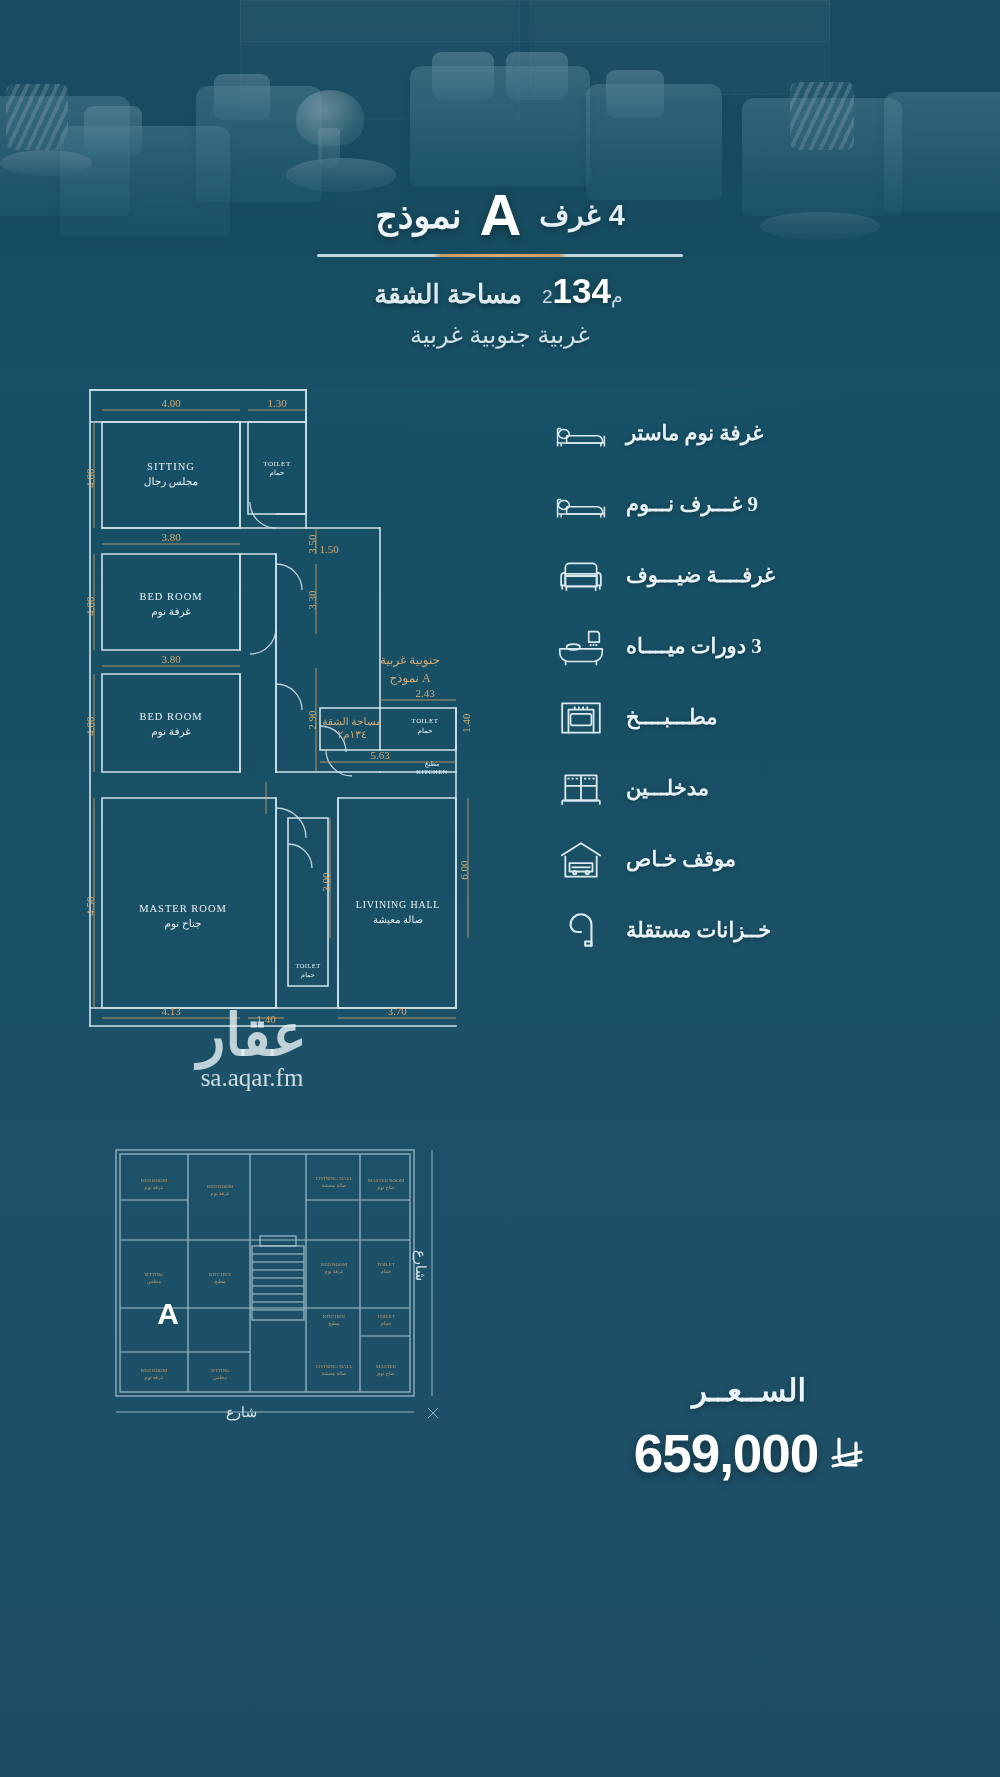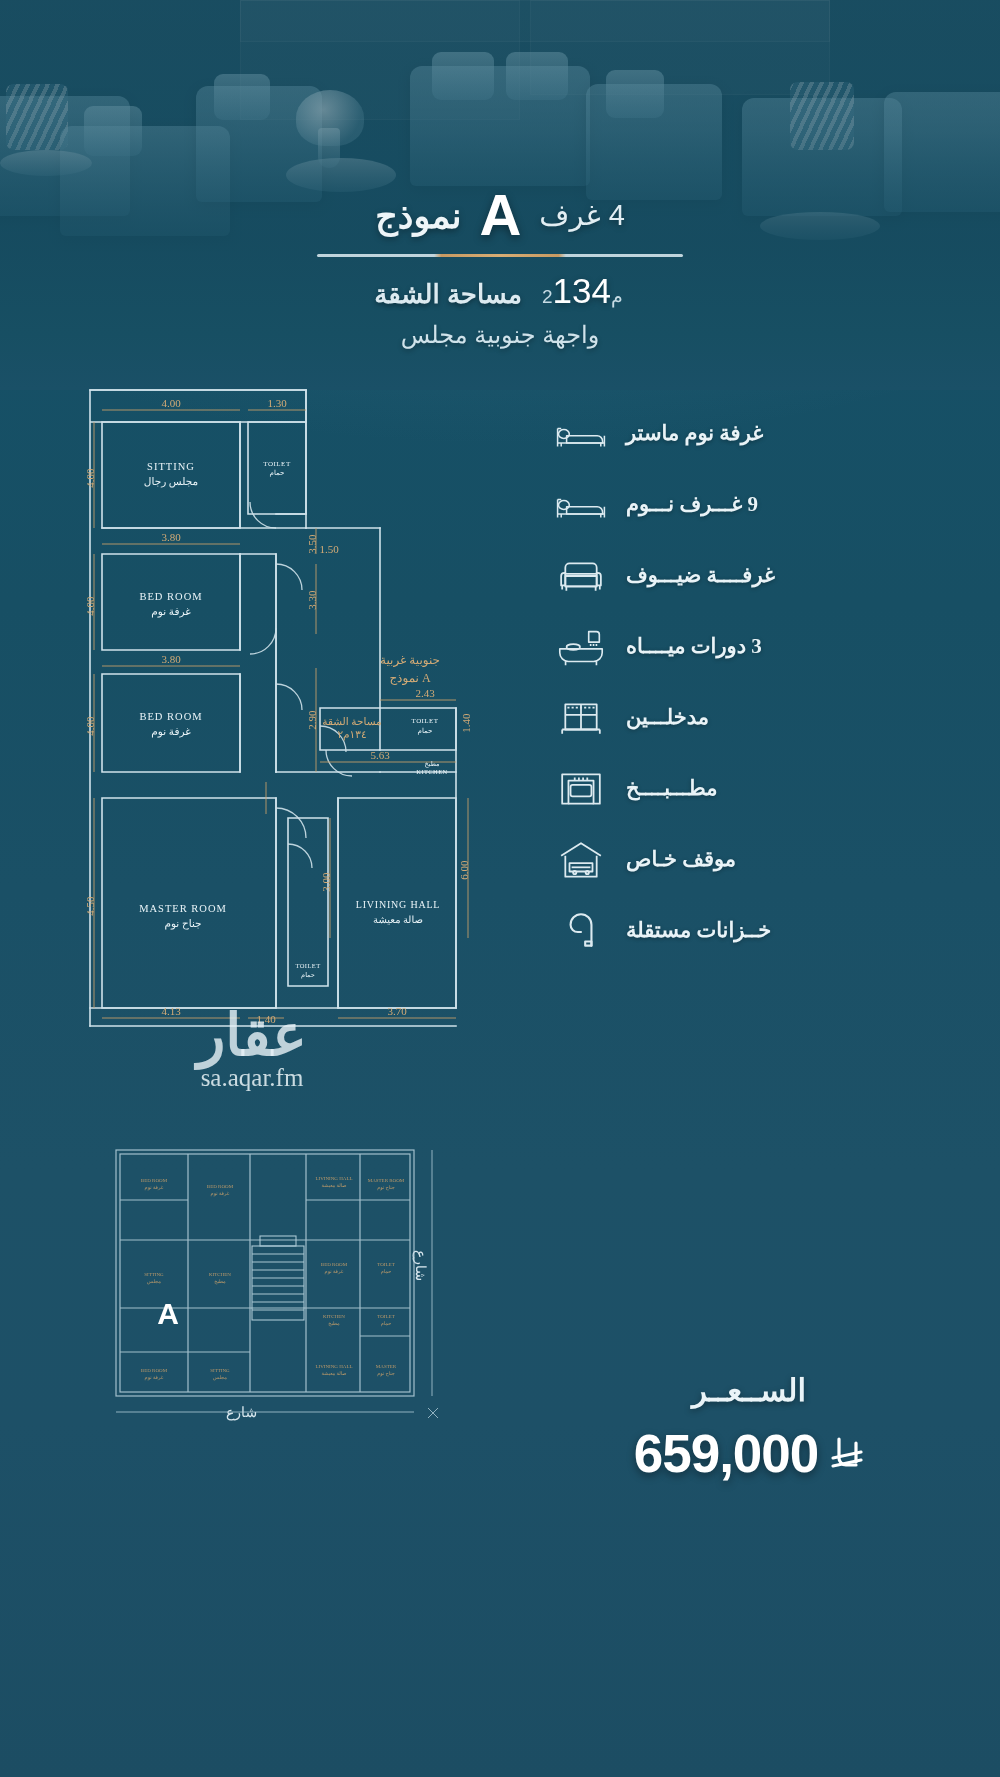--- a/index.html
+++ b/index.html
@@ -79,21 +79,21 @@
     letter-spacing:.5px;
     text-shadow:0 2px 6px rgba(0,0,0,.35);
   }
   .model-letter{
     font-size:58px; font-weight:700; color:#ffffff;
     font-family:"Liberation Sans", sans-serif;
     letter-spacing:0; margin:0 4px;
     text-shadow:0 3px 9px rgba(0,0,0,.40);
   }
   .rooms-count{
-    font-size:29px; font-weight:400; color:#e2eef3;
+    font-size:29px; font-weight:700; color:#e2eef3;
     text-shadow:0 2px 6px rgba(0,0,0,.35);
   }
   .divider{
     margin:10px auto 0; width:366px; height:3px; position:relative;
     background:linear-gradient(90deg,
        rgba(222,236,242,.85) 0%,
        rgba(222,236,242,.85) 32%,
        #c89a62 34%, #d8ad74 50%, #c89a62 66%,
        rgba(222,236,242,.85) 68%,
        rgba(222,236,242,.85) 100%);
@@ -101,21 +101,21 @@
   }
   .area-line{
     margin-top:14px;
     display:flex; align-items:baseline; justify-content:center; gap:20px;
   }
   .area-label{
     font-size:26px; font-weight:600; color:#dceaf0;
     text-shadow:0 2px 5px rgba(0,0,0,.35);
   }
   .area-value{
-    font-size:35px; font-weight:400; color:#ffffff;
+    font-size:35px; font-weight:700; color:#ffffff;
     text-shadow:0 2px 6px rgba(0,0,0,.35);
     margin-top:40px;
   }
   .area-unit{
     font-size:19px; font-weight:400; color:#c6dbe4; margin-right:3px;
   }
   .facade{
     margin-top:10px;
     font-size:24px; font-weight:500; color:#cfe2ea;
     text-shadow:0 2px 5px rgba(0,0,0,.3);
@@ -241,21 +241,21 @@
       <span class="model-letter">A</span>
       <span class="model-word">نموذج</span>
     </div>
     <div class="divider"></div>
     <div class="area-line">
       <span>
         <span class="area-unit">م2</span><span class="area-value">134</span>
       </span>
       <span class="area-label">مساحة الشقة</span>
     </div>
-    <div class="facade">واجهة جنوبية مجلس</div>
+    <div class="facade">غربية جنوبية غربية</div>
   </div>
 
   <div class="plan-wrap">
     <svg class="plan-svg" viewBox="0 0 390 650" xmlns="http://www.w3.org/2000/svg">
       <g fill="none" stroke="#cfe2ea" stroke-width="1.6" stroke-linecap="square">
 
         <path d="M10 12 H226 V44 H10 Z M10 12 V648"></path>
         <path d="M10 12 H226"></path>
         <path d="M226 12 V150"></path>
 
@@ -446,39 +446,39 @@
           <path d="M36 6 h8 a3 3 0 0 1 3 3 v8 h-11 Z"></path>
           <path d="M38 19 v2 M41 19 v2 M44 19 v2"></path>
           <path d="M6 24 h44 v4 a9 9 0 0 1-9 9 H15 a9 9 0 0 1-9-9 Z"></path>
           <path d="M12 37 v4 M44 37 v4"></path>
           <ellipse cx="20" cy="22" rx="7" ry="3"></ellipse>
         </svg>
       </span>
     </div>
 
     <div class="feature">
+      <span class="feature-label">مطـــبــــخ</span>
+      <span class="feature-icon">
+        <svg viewBox="0 0 48 44" fill="none" stroke="#dceaf0" stroke-width="1.7" stroke-linejoin="round">
+          <path d="M6 8 h36 v28 h-6 V14 H12 v22 H6 Z"></path>
+          <rect x="14" y="18" width="20" height="11" rx="2"></rect>
+          <path d="M18 11 v3 M22 11 v3 M26 11 v3 M30 11 v3"></path>
+          <path d="M12 36 h24"></path>
+        </svg>
+      </span>
+    </div>
+
+    <div class="feature">
       <span class="feature-label">مدخلـــين</span>
       <span class="feature-icon">
         <svg viewBox="0 0 48 44" fill="none" stroke="#dceaf0" stroke-width="1.7" stroke-linejoin="round">
           <rect x="9" y="9" width="30" height="24"></rect>
           <path d="M24 9 v24 M9 19 h30"></path>
           <path d="M6 33 h36 M6 33 v4 M42 33 v4"></path>
           <path d="M11 12 h26" stroke-dasharray="2 2"></path>
-        </svg>
-      </span>
-    </div>
-
-    <div class="feature">
-      <span class="feature-label">مطـــبــــخ</span>
-      <span class="feature-icon">
-        <svg viewBox="0 0 48 44" fill="none" stroke="#dceaf0" stroke-width="1.7" stroke-linejoin="round">
-          <path d="M6 8 h36 v28 h-6 V14 H12 v22 H6 Z"></path>
-          <rect x="14" y="18" width="20" height="11" rx="2"></rect>
-          <path d="M18 11 v3 M22 11 v3 M26 11 v3 M30 11 v3"></path>
-          <path d="M12 36 h24"></path>
         </svg>
       </span>
     </div>
 
     <div class="feature">
       <span class="feature-label">موقف خـاص</span>
       <span class="feature-icon">
         <svg viewBox="0 0 48 44" fill="none" stroke="#dceaf0" stroke-width="1.7" stroke-linejoin="round">
           <path d="M5 18 L24 6 L43 18"></path>
           <path d="M9 18 v20 h30 V18"></path>

